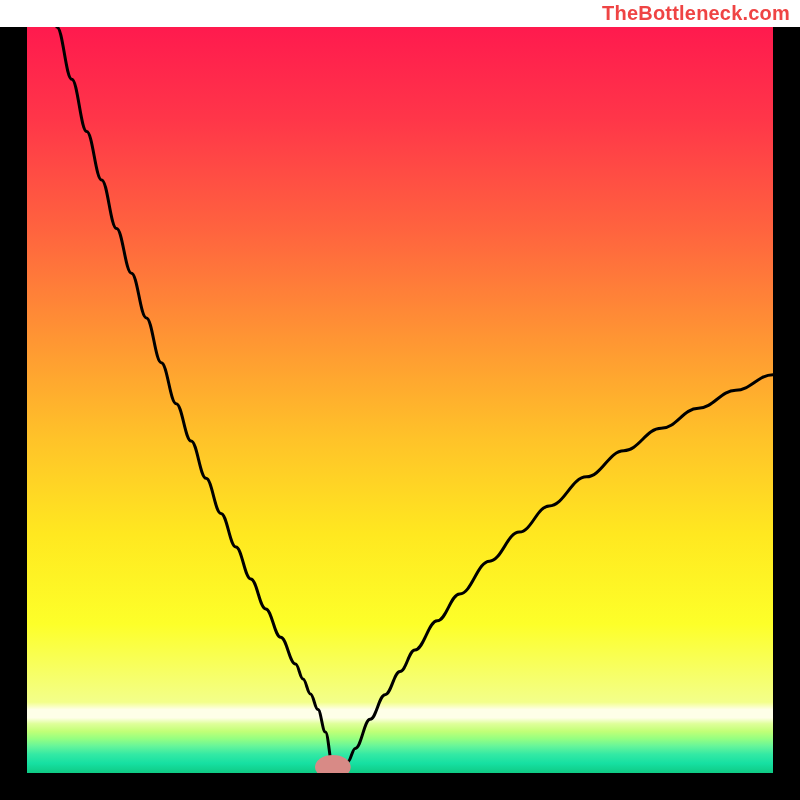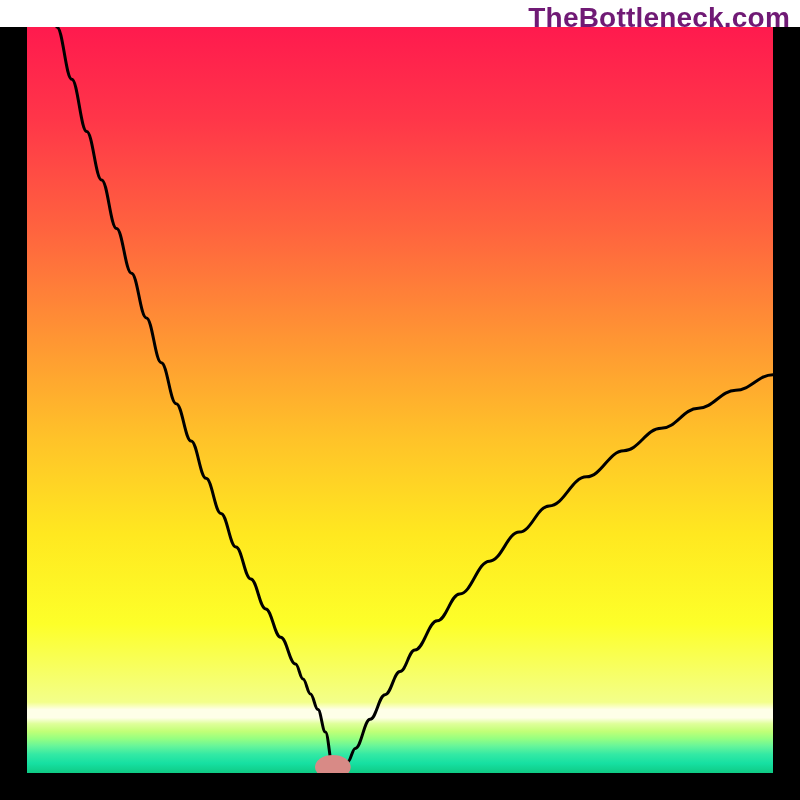--- a/index.html
+++ b/index.html
@@ -13,23 +13,23 @@
   }
   .outer {
     position: relative;
     width: 800px;
     height: 800px;
   }
   .watermark {
     position: absolute;
     top: 2px;
     right: 10px;
-    font-size: 28px;
+    font-size: 20px;
     font-weight: bold;
-    color: #701a75;
+    color: #ef4444;
     letter-spacing: 0.2px;
     pointer-events: none;
     z-index: 10;
   }
   .frame {
     position: absolute;
     left: 0;
     top: 27px;
     width: 800px;
     height: 773px;

